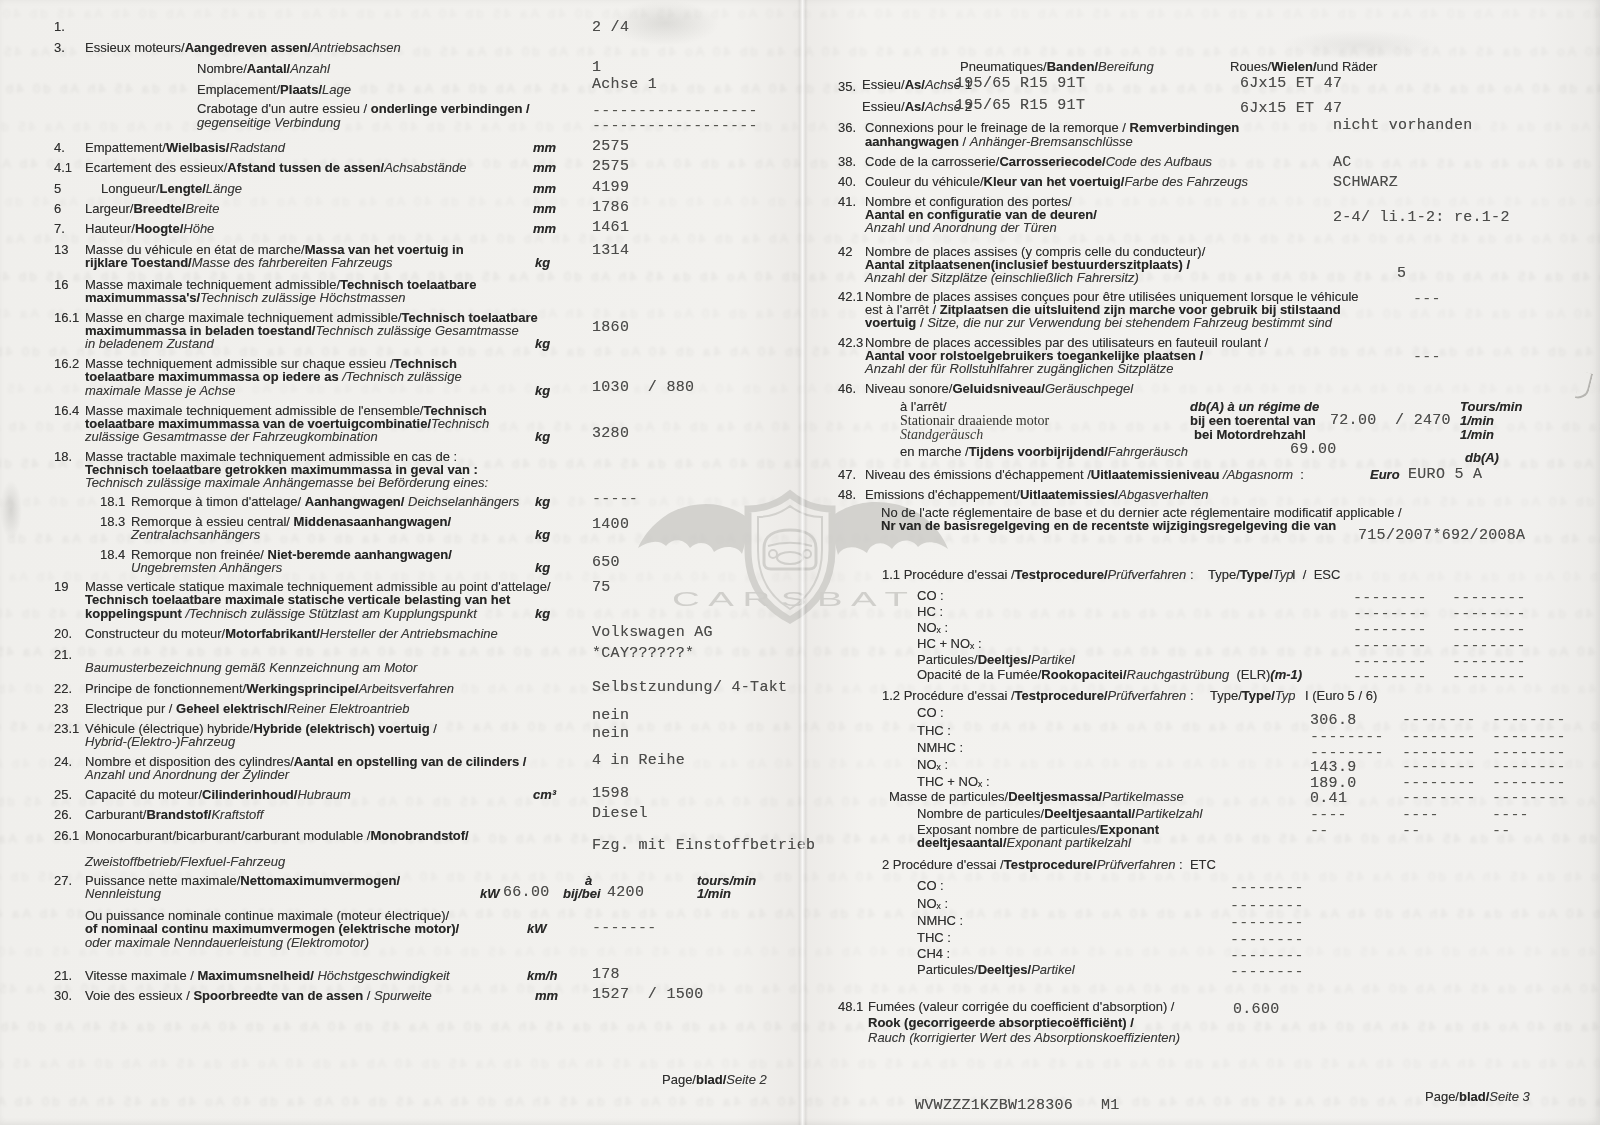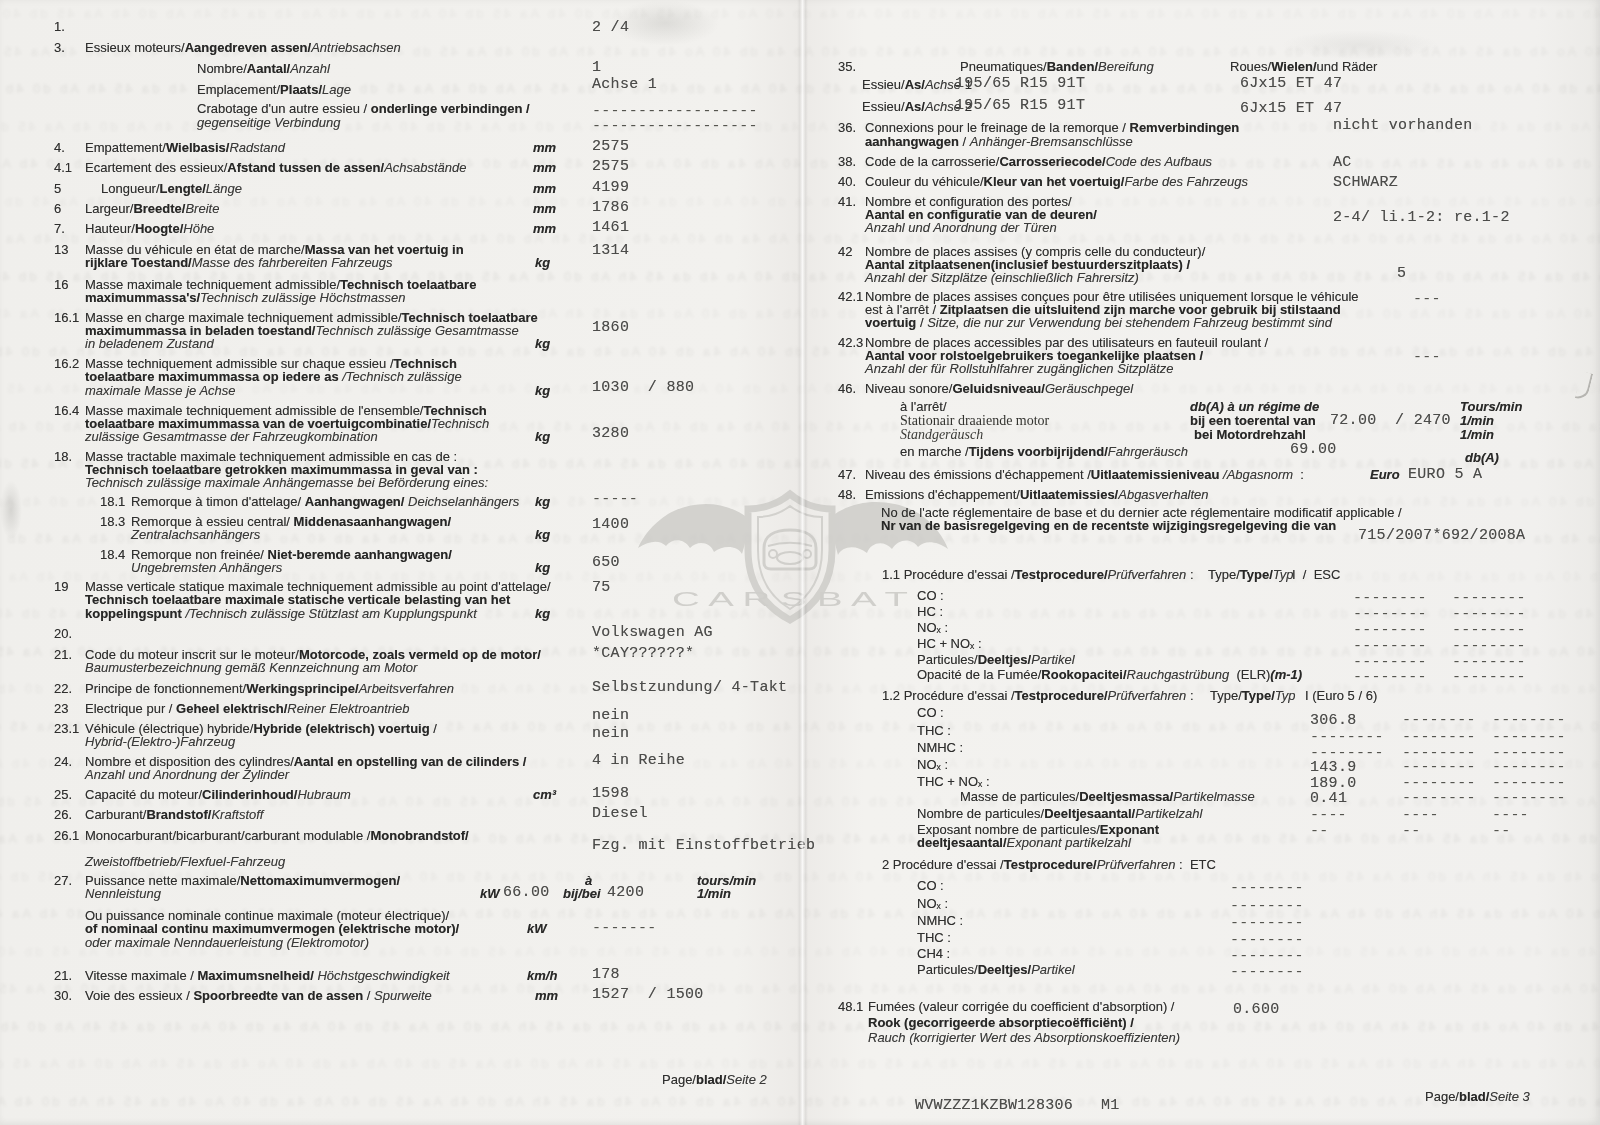--- a/index.html
+++ b/index.html
@@ -238,25 +238,25 @@
         </div>
         <div class="row" style="top: 590px;">
           <span class="cell" style="left: 85px;"><span class="t-b">Technisch toelaatbare maximale statische verticale belasting van het</span></span>
         </div>
         <div class="row" style="top: 604px;">
           <span class="cell" style="left: 85px;"><span class="t-b">koppelingspunt </span><span class="t-i">/Technisch zulässige Stützlast am Kupplungspunkt</span></span>
           <span class="cell" style="left: 535px;"><span class="t-bi">kg</span></span>
         </div>
         <div class="row" style="top: 624px;">
           <span class="cell" style="left: 54px;"><span class="t-r">20.</span></span>
+          <span class="cell" style="left: 85px;"><span class="t-r">Constructeur du moteur/</span><span class="t-b">Motorfabrikant/</span><span class="t-i">Hersteller der Antriebsmachine</span></span>
           <span class="cell" style="left: 592px; top: -2px;"><span class="t-m">Volkswagen AG</span></span>
         </div>
         <div class="row" style="top: 645px;">
           <span class="cell" style="left: 54px;"><span class="t-r">21.</span></span>
-          <span class="cell" style="left: 85px;"><span class="t-r">Code du moteur inscrit sur le moteur/</span><span class="t-b">Motorcode, zoals vermeld op de motor/</span></span>
           <span class="cell" style="left: 592px; top: -2px;"><span class="t-m">*CAY??????*</span></span>
         </div>
         <div class="row" style="top: 658px;">
           <span class="cell" style="left: 85px;"><span class="t-i">Baumusterbezeichnung gemäß Kennzeichnung am Motor</span></span>
         </div>
         <div class="row" style="top: 679px;">
           <span class="cell" style="left: 54px;"><span class="t-r">22.</span></span>
           <span class="cell" style="left: 85px;"><span class="t-r">Principe de fonctionnement/</span><span class="t-b">Werkingsprincipe/</span><span class="t-i">Arbeitsverfahren</span></span>
           <span class="cell" style="left: 592px; top: -2px;"><span class="t-m">Selbstzundung/ 4-Takt</span></span>
         </div>
@@ -338,21 +338,21 @@
           <span class="cell" style="left: 85px;"><span class="t-r">Voie des essieux / </span><span class="t-b">Spoorbreedte van de assen</span><span class="t-r"> / </span><span class="t-i">Spurweite</span></span>
           <span class="cell" style="left: 535px;"><span class="t-bi">mm</span></span>
           <span class="cell" style="left: 592px; top: -2px;"><span class="t-m">1527  / 1500</span></span>
         </div>
         <div class="row" style="top: 1070px;">
           <span class="cell" style="left: 662px;"><span class="t-r">Page/</span><span class="t-b">blad/</span><span class="t-i">Seite 2</span></span>
         </div>
       </div>
       <div>
         <div class="row" style="top: 57px;">
-          <span class="cell" style="left: 838px;"><span class="t-r">35.</span></span>
+          <span class="cell" style="left: 838px; margin-top: 20px;"><span class="t-r">35.</span></span>
           <span class="cell" style="left: 960px;"><span class="t-r">Pneumatiques/</span><span class="t-b">Banden/</span><span class="t-i">Bereifung</span></span>
           <span class="cell" style="left: 1230px;"><span class="t-r">Roues/</span><span class="t-b">Wielen/</span><span class="t-r">und Räder</span></span>
         </div>
         <div class="row" style="top: 75px;">
           <span class="cell" style="left: 862px;"><span class="t-r">Essieu/</span><span class="t-b">As/</span><span class="t-i">Achse</span><span class="t-r"> 1</span></span>
           <span class="cell" style="left: 955px; top: -2px;"><span class="t-m">195/65 R15 91T</span></span>
           <span class="cell" style="left: 1240px; top: -2px;"><span class="t-m">6Jx15 ET 47</span></span>
         </div>
         <div class="row" style="top: 97px;">
           <span class="cell" style="left: 862px;"><span class="t-r">Essieu/</span><span class="t-b">As/</span><span class="t-i">Achse</span><span class="t-r"> 2</span></span>
@@ -529,21 +529,21 @@
           <span class="cell" style="left: 1402px; top: 2px;"><span class="t-d">--------</span></span>
           <span class="cell" style="left: 1492px; top: 2px;"><span class="t-d">--------</span></span>
         </div>
         <div class="row" style="top: 772px;">
           <span class="cell" style="left: 917px;"><span class="t-r">THC + NOₓ :</span></span>
           <span class="cell" style="left: 1310px; top: 1px;"><span class="t-m">189.0</span></span>
           <span class="cell" style="left: 1402px; top: 1px;"><span class="t-d">--------</span></span>
           <span class="cell" style="left: 1492px; top: 1px;"><span class="t-d">--------</span></span>
         </div>
         <div class="row" style="top: 787px;">
-          <span class="cell" style="left: 960px;"><span class="t-r">Masse de particules/</span><span class="t-b">Deeltjesmassa/</span><span class="t-i">Partikelmasse</span></span>
+          <span class="cell" style="left: 889px;"><span class="t-r">Masse de particules/</span><span class="t-b">Deeltjesmassa/</span><span class="t-i">Partikelmasse</span></span>
           <span class="cell" style="left: 1310px; top: 1px;"><span class="t-m">0.41</span></span>
           <span class="cell" style="left: 1402px; top: 1px;"><span class="t-d">--------</span></span>
           <span class="cell" style="left: 1492px; top: 1px;"><span class="t-d">-------- </span></span>
         </div>
         <div class="row" style="top: 804px;">
           <span class="cell" style="left: 917px;"><span class="t-r">Nombre de particules/</span><span class="t-b">Deeltjesaantal/</span><span class="t-i">Partikelzahl</span></span>
           <span class="cell" style="left: 1310px; top: 1px;"><span class="t-d">----</span></span>
           <span class="cell" style="left: 1402px; top: 1px;"><span class="t-d">----</span></span>
           <span class="cell" style="left: 1492px; top: 1px;"><span class="t-d">----</span></span>
         </div>

